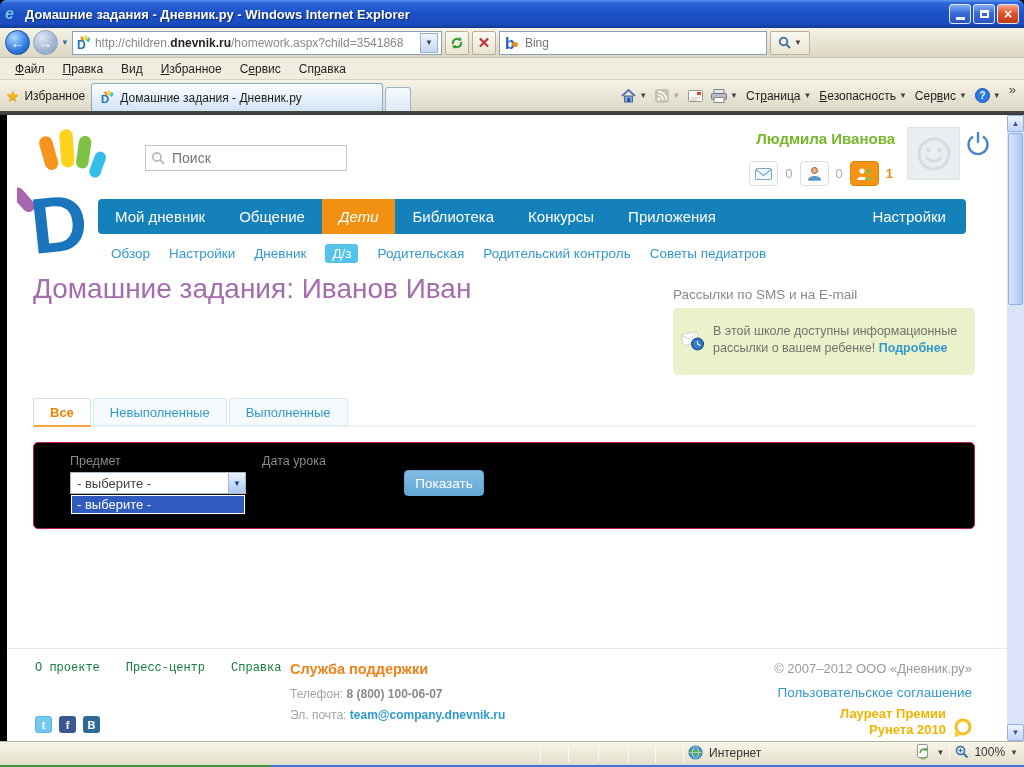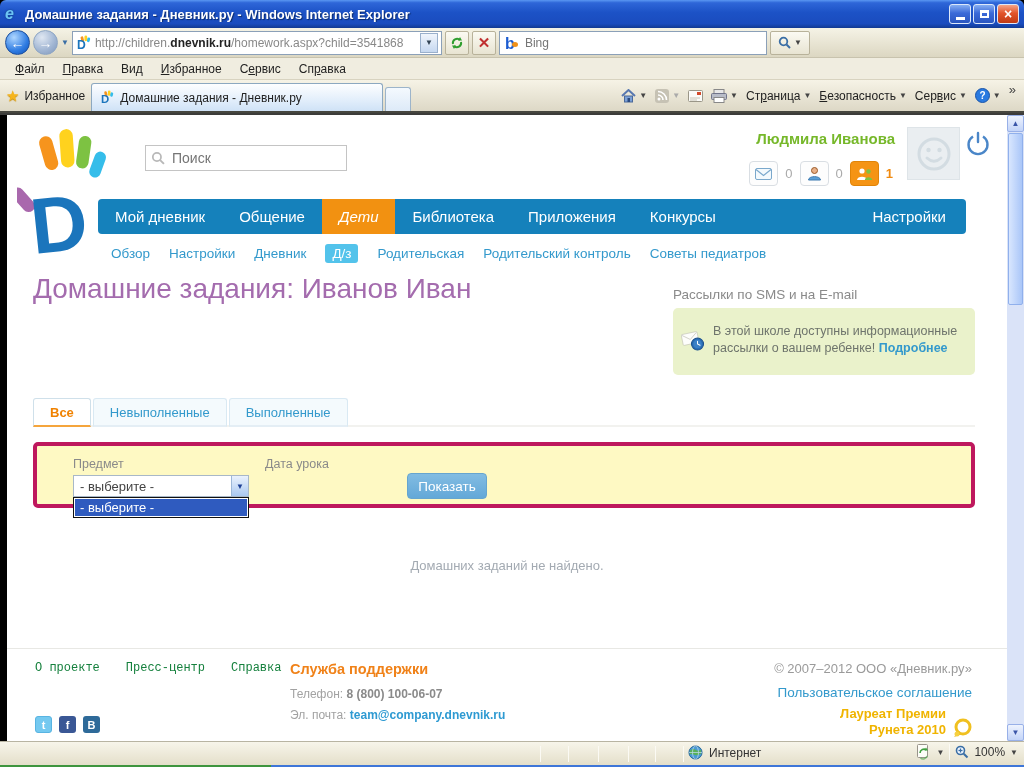--- a/index.html
+++ b/index.html
@@ -94,21 +94,21 @@
 .sms-text { font-size:12.5px; color:#6e746c; line-height:1.35; }
 .sms-link { color:#3399cc; font-weight:bold; }
 
 
 .tabstrip { position:absolute; left:26px; top:283px; width:942px; border-bottom:2px solid #f2f2ef; display:flex; gap:2px; }
 .ptab { font-size:13px; padding:6px 16px 5px; border-radius:3px 3px 0 0; margin-bottom:-2px;text-align:center; }
 .ptab.active { background:#fff; border:1px solid #cfe0ea; border-bottom:2px solid #f5a53c; color:#f08200; font-weight:bold; }
 .ptab.inactive { background:#f4fafd; border:1px solid #d9e9f3; border-bottom:2px solid #e4eef5; color:#3399cc; }
 
 
-.filter { position:absolute; left:26px; top:327px; width:942px; height:66px; background:#fef9c3; border:4px solid #be185d; border-radius:5px; }
+.filter { position:absolute; left:26px; top:327px; width:942px; height:87px; background:#000000; border:1px solid #be185d; border-radius:5px; }
 .flabel { position:absolute; font-size:12.5px; color:#8a8a8a; }
 .fselect { position:absolute; left:36px; top:29px; width:176px; height:22px; background:#fff; border:1px solid #a8b8c8; display:flex; align-items:center; }
 .fselect-value { font-size:13px; color:#444; padding-left:6px; flex:1; }
 .fselect-arrow { width:17px; height:20px; background:linear-gradient(#eaf2fd,#aac8f0); border-left:1px solid #9db8d8; color:#1c3f94; font-size:8px; display:flex; align-items:center; justify-content:center; }
 .fdroplist { position:absolute; left:36px; top:51px; width:176px; background:#fff; border:1px solid #111; padding:1px; z-index:5; }
 .fdropitem { background:#2f5bbf; color:#fff; font-size:13px; padding:1px 5px; }
 .fdate { position:absolute; left:228px; top:27px; width:124px; height:26px; background:#fff; border:1px solid #c5ccd4; display:flex; align-items:center; gap:6px; padding:0 6px; }
 .fdate-value { font-size:14px; color:#333; }
 .fbtn { position:absolute; left:370px; top:27px; width:80px; height:26px; border-radius:4px; background:linear-gradient(#82bce2,#63a8d8); border:1px solid #66a5cf; color:#fff; font-size:13.5px; display:flex; align-items:center; justify-content:center; }
 
@@ -343,22 +343,22 @@
           <path d="M8 5.5 A9.5 9.5 0 1 0 18 5.5" fill="none" stroke="#4a86c8" stroke-width="2.4"></path>
           <line x1="13" y1="2" x2="13" y2="11" stroke="#4a86c8" stroke-width="2.4" stroke-linecap="round"></line>
         </svg>
       </div>
 
       <div class="navbar">
         <span class="nav-item">Мой дневник</span>
         <span class="nav-item">Общение</span>
         <span class="nav-item active">Дети</span>
         <span class="nav-item">Библиотека</span>
+        <span class="nav-item">Конкурсы</span>
         <span class="nav-item">Приложения</span>
-        <span class="nav-item">Конкурсы</span>
         <span class="nav-settings">Настройки</span>
       </div>
 
       <div class="subnav">
         <span class="subnav-item">Обзор</span>
         <span class="subnav-item">Настройки</span>
         <span class="subnav-item">Дневник</span>
         <span class="subnav-item active">Д/з</span>
         <span class="subnav-item">Родительская</span>
         <span class="subnav-item">Родительский контроль</span>
@@ -396,21 +396,20 @@
           <span class="fselect-value">- выберите -</span>
           <span class="fselect-arrow">▼</span>
         </div>
         <div class="fdroplist">
           <div class="fdropitem">- выберите -</div>
         </div>
         <span class="flabel" style="left:228px; top:11px;">Дата урока</span>
         <div class="fbtn">Показать</div>
       </div>
 
-      <div class="empty-msg">Домашних заданий не найдено.</div>
 
       <div class="footer-divider"></div>
       <div class="flinks">
         <a class="flink">О проекте</a>
         <a class="flink">Пресс-центр</a>
         <a class="flink">Справка</a>
       </div>
       <div class="support-title">Служба поддержки</div>
       <div class="fphone"><span>Телефон:</span> <b>8 (800) 100-06-07</b></div>
       <div class="femail"><span>Эл. почта:</span> <b>team@company.dnevnik.ru</b></div>

